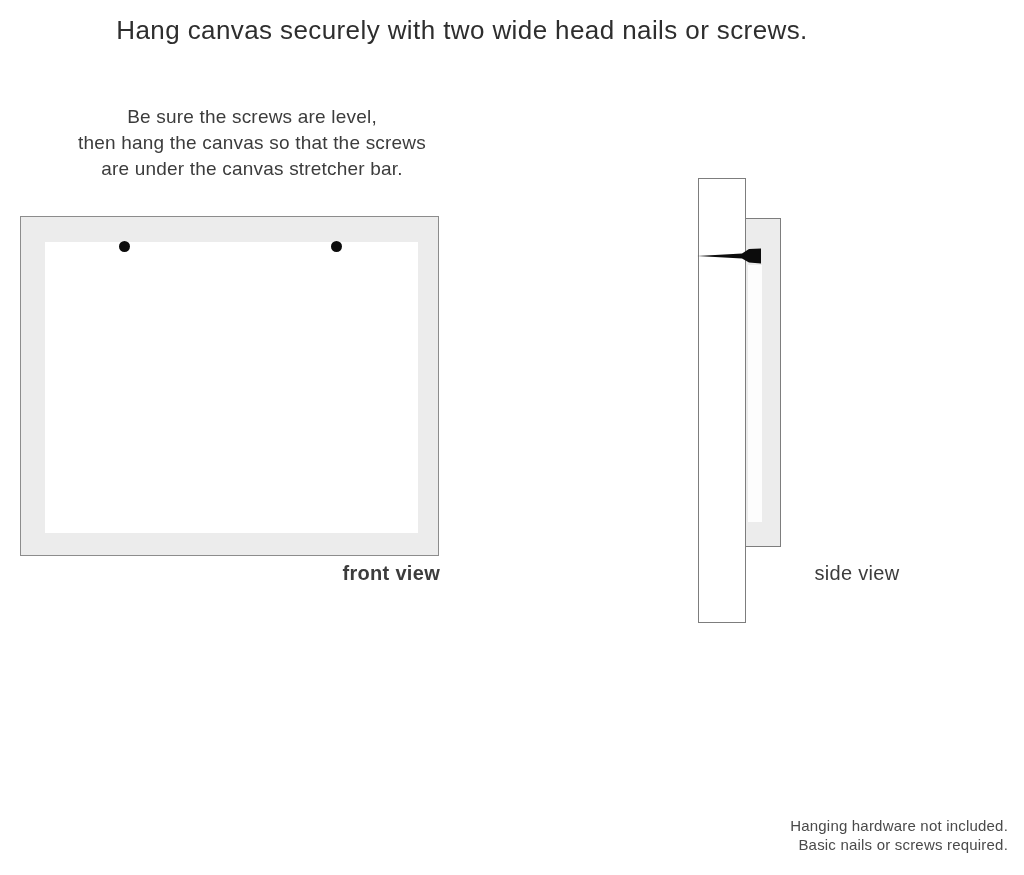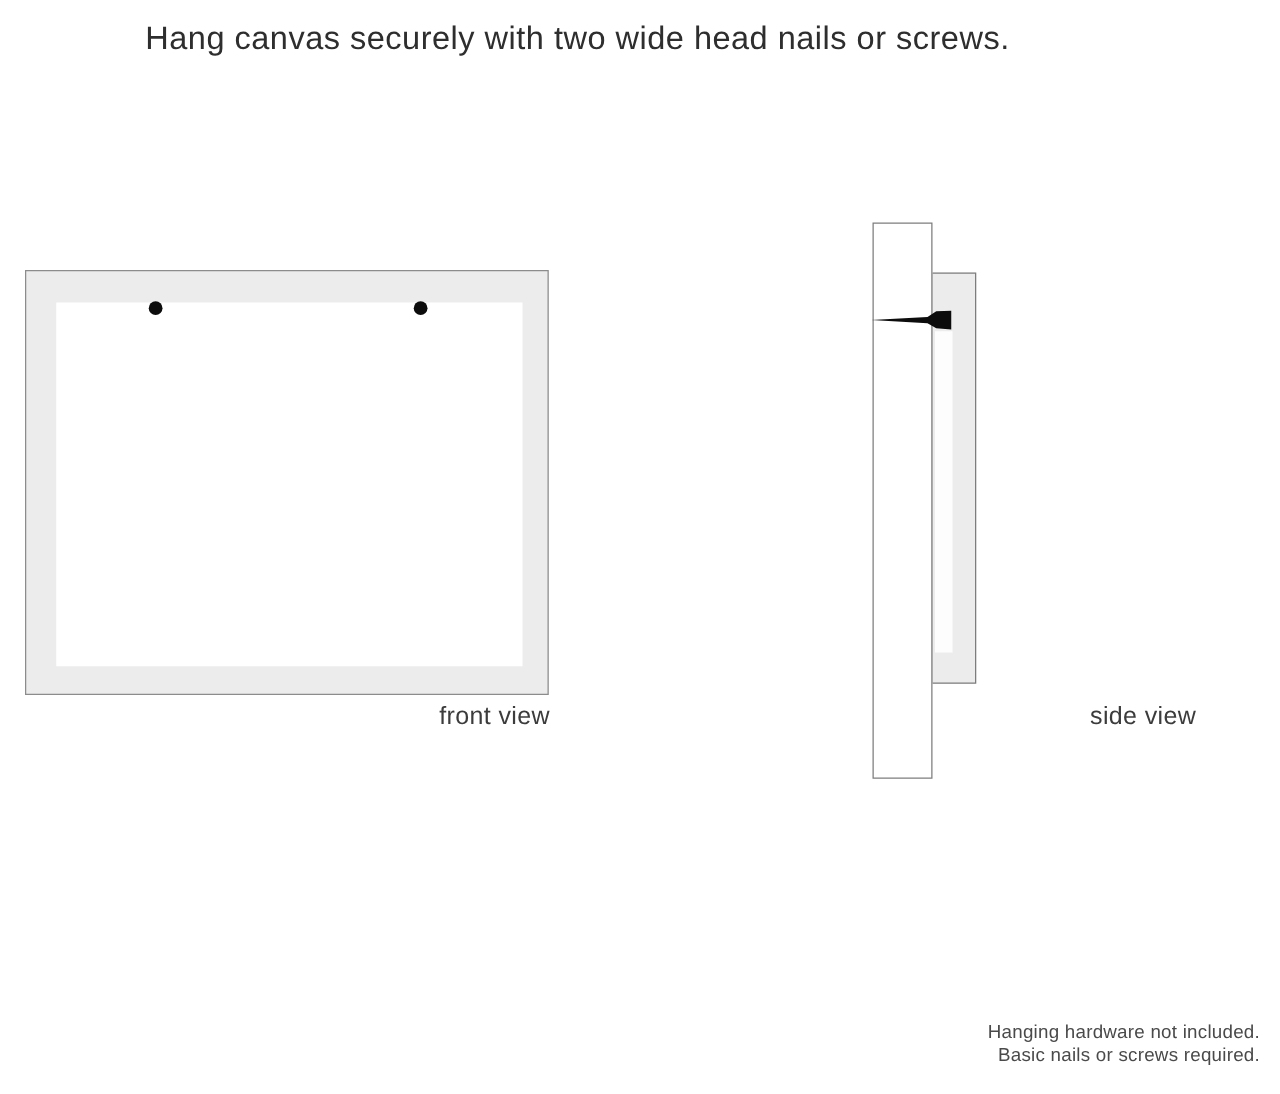--- a/index.html
+++ b/index.html
@@ -75,26 +75,27 @@
     font-size: 20px;
     line-height: 24px;
     letter-spacing: 0.3px;
     color: var(--text-secondary, #3c3c3c);
   }
   .front-view-label {
     left: 140px;
     top: 561px;
     width: 300px;
     text-align: right;
+    font-weight: bold;
   }
   .side-view-label {
     left: 757px;
     top: 561px;
     width: 200px;
-    text-align: right;
+    text-align: center;
   }
 
   
   .side-canvas {
     left: 745px;
     top: 218px;
     width: 36px;
     height: 329px;
     box-sizing: border-box;
     background: var(--frame-fill, #ececec);
@@ -141,20 +142,25 @@
   }
   .footer-note .line { display: block; }
 </style>
 </head>
 <body>
 
 <div id="stage" style="--background: #ffffff; --frame-fill: #ececec; --frame-border: #8c8c8c; --bar-border: #7d7d7d; --text-primary: #2e2e2e; --text-secondary: #3c3c3c; --footer-text: #4a4a4a; --hardware-black: #0c0c0c;">
 
   <div class="abs title">Hang canvas securely with two wide head nails or screws.</div>
 
+  <div class="abs instruction instruction-left">
+    <span class="line">Be sure the screws are level,</span>
+    <span class="line">then hang the canvas so that the screws</span>
+    <span class="line">are under the canvas stretcher bar.</span>
+  </div>
 
   <div class="abs instruction instruction-right">
   </div>
 
   <div class="abs front-canvas">
     <div class="front-inner"></div>
     <div class="screw-dot screw-left"></div>
     <div class="screw-dot screw-right"></div>
   </div>
   <div class="abs view-label front-view-label">front view</div>

